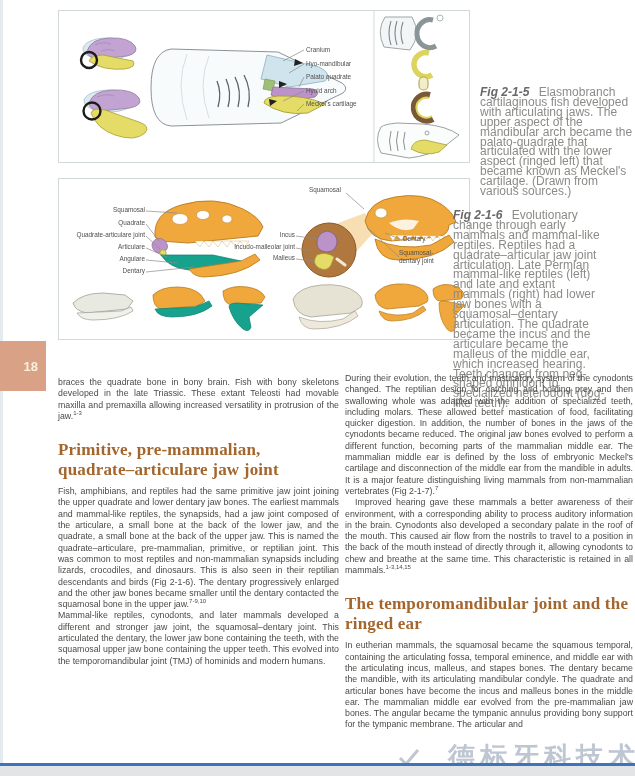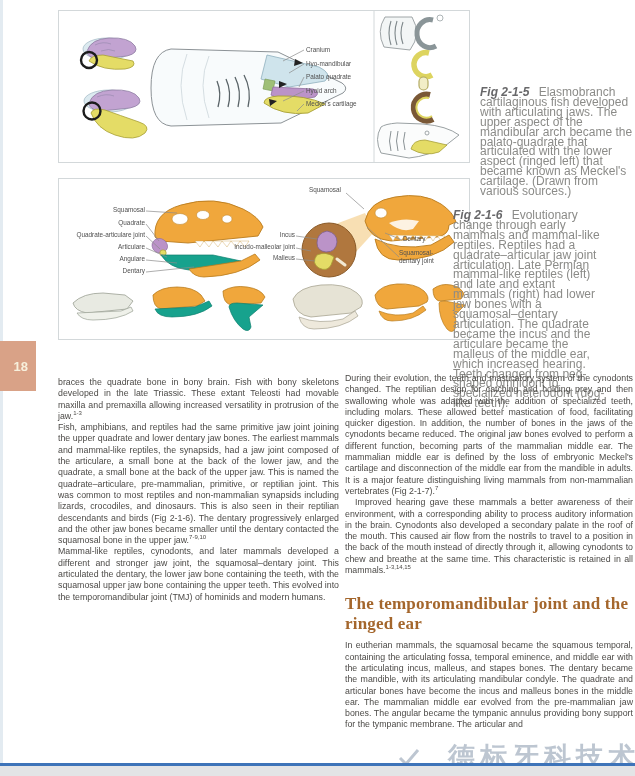--- a/index.html
+++ b/index.html
@@ -5,21 +5,21 @@
   html,body{margin:0;padding:0;background:#ffffff;}
   #page{position:relative;width:635px;height:776px;background:#fff;overflow:hidden;
         font-family:"Liberation Sans",sans-serif;}
   .edge-left{position:absolute;left:0;top:0;width:3px;height:766px;background:#e3ebf1;}
   .figbox{position:absolute;background:#fff;border:1px solid #d3d8da;}
   .figlabel{position:absolute;font-size:6.4px;line-height:7.5px;color:#4f4f4f;white-space:nowrap;}
   .figlabel.r{text-align:right;}
   .figlabel.wrap{white-space:normal;}
   .caption{position:absolute;width:154px;font-size:12px;line-height:9.9px;color:#8b8b88;text-align:left;}
   .caption .tag{font-weight:bold;color:#68686a;font-style:italic;}
-  .pagetab{position:absolute;left:0;top:341px;width:36px;height:50px;background:#d9a287;
+  .pagetab{position:absolute;left:0;top:341px;width:46px;height:50px;background:#d9a287;
            color:#f7f0dc;font-weight:bold;font-size:13px;display:flex;align-items:center;
            justify-content:flex-end;padding-right:8px;box-sizing:border-box;
            font-family:"Liberation Sans",sans-serif;}
   .col{position:absolute;}
   .col p{margin:0;font-size:8.8px;line-height:11.3px;text-align:justify;color:#4c4a47;}
   .col p.indent{text-indent:10px;}
   .col h2{font-family:"Liberation Serif",serif;font-weight:bold;color:#a4662c;
           font-size:17px;line-height:19.5px;margin:18px 0 7px 0;letter-spacing:0.2px;}
   .col h2.first{margin-top:0;}
   sup{font-size:6px;line-height:0;color:#4c4a47;}
@@ -162,20 +162,21 @@
     <span class="tag">Fig 2-1-6 </span>
     <span>Evolutionary change through early mammals and mammal-like reptiles. Reptiles had a quadrate–articular jaw joint articulation. Late Permian mammal-like reptiles (left) and late and extant mammals (right) had lower jaw bones with a squamosal–dentary articulation. The quadrate became the incus and the articulare became the malleus of the middle ear, which increased hearing. Teeth changed from peg-shaped omnidont to specialized heterodont (dog-like teeth).</span>
   </div>
 
   <div class="pagetab">
     <span>18</span>
   </div>
 
   <div class="col" style="left:58px;top:377px;width:281px;">
     <p><span>braces the quadrate bone in bony brain. Fish with bony skeletons developed in the late Triassic. These extant Teleosti had movable maxilla and premaxilla allowing increased versatility in protrusion of the jaw.</span><sup>1-3</sup></p>
+    <h2>Primitive, pre-mammalian, quadrate–articulare jaw joint</h2>
     <p><span>Fish, amphibians, and reptiles had the same primitive jaw joint joining the upper quadrate and lower dentary jaw bones. The earliest mammals and mammal-like reptiles, the synapsids, had a jaw joint composed of the articulare, a small bone at the back of the lower jaw, and the quadrate, a small bone at the back of the upper jaw. This is named the quadrate–articulare, pre-mammalian, primitive, or reptilian joint. This was common to most reptiles and non-mammalian synapsids including lizards, crocodiles, and dinosaurs. This is also seen in their reptilian descendants and birds (Fig 2-1-6). The dentary progressively enlarged and the other jaw bones became smaller until the dentary contacted the squamosal bone in the upper jaw.</span><sup>7-9,10</sup></p>
     <p><span>Mammal-like reptiles, cynodonts, and later mammals developed a different and stronger jaw joint, the squamosal–dentary joint. This articulated the dentary, the lower jaw bone containing the teeth, with the squamosal upper jaw bone containing the upper teeth. This evolved into the temporomandibular joint (TMJ) of hominids and modern humans.</span></p>
   </div>
 
   <div class="col" style="left:345px;top:373px;width:288px;">
     <p><span>During their evolution, the teeth and masticatory system of the cynodonts changed. The reptilian design for catching and holding prey and then swallowing whole was adapted with the addition of specialized teeth, including molars. These allowed better mastication of food, facilitating quicker digestion. In addition, the number of bones in the jaws of the cynodonts became reduced. The original jaw bones evolved to perform a different function, becoming parts of the mammalian middle ear. The mammalian middle ear is defined by the loss of embryonic Meckel's cartilage and disconnection of the middle ear from the mandible in adults. It is a major feature distinguishing living mammals from non-mammalian vertebrates (Fig 2-1-7).</span><sup>7</sup></p>
     <p class="indent"><span>Improved hearing gave these mammals a better awareness of their environment, with a corresponding ability to process auditory information in the brain. Cynodonts also developed a secondary palate in the roof of the mouth. This caused air flow from the nostrils to travel to a position in the back of the mouth instead of directly through it, allowing cynodonts to chew and breathe at the same time. This characteristic is retained in all mammals.</span><sup>1-3,14,15</sup></p>
     <h2>The temporomandibular joint and the ringed ear</h2>
     <p><span>In eutherian mammals, the squamosal became the squamous temporal, containing the articulating fossa, temporal eminence, and middle ear with the articulating incus, malleus, and stapes bones. The dentary became the mandible, with its articulating mandibular condyle. The quadrate and articular bones have become the incus and malleus bones in the middle ear. The mammalian middle ear evolved from the pre-mammalian jaw bones. The angular became the tympanic annulus providing bony support for the tympanic membrane. The articular and</span></p>
   </div>

